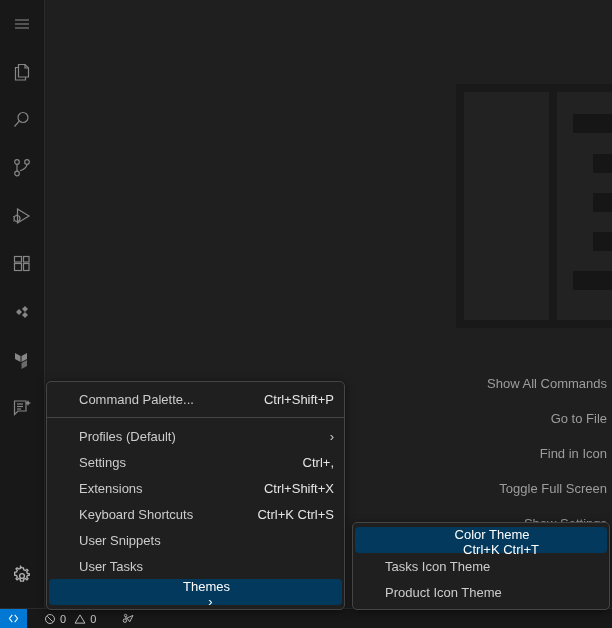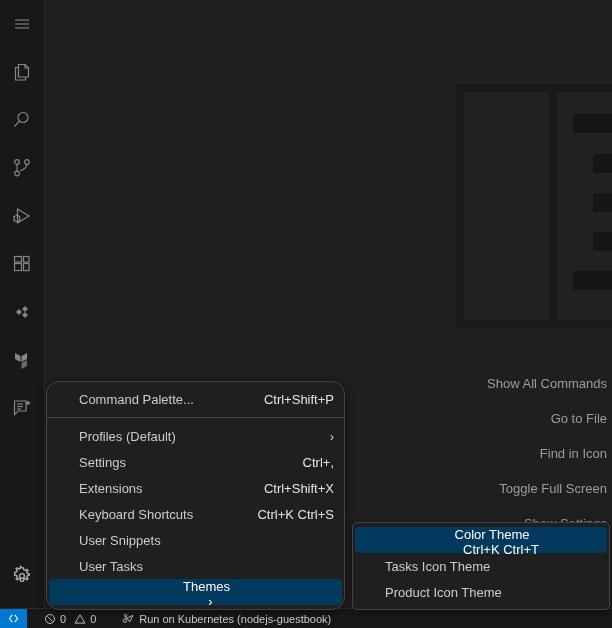--- a/index.html
+++ b/index.html
@@ -68,21 +68,21 @@
     overflow: hidden;
   }
 
   
   .menu {
     position: absolute;
     left: 46px; top: 381px;
     width: 299px;
     background: #1f1f1f;
     border: 1px solid #454545;
-    border-radius: 13px;
+    border-radius: 5px;
     padding: 4px 0 4px 0;
     box-shadow: 0 2px 8px rgba(0,0,0,0.5);
     font-size: 13px;
     color: #cccccc;
     z-index: 20;
   }
   .menu-item {
     position: relative;
     height: 26px;
     display: flex; align-items: center;
@@ -369,19 +369,18 @@
 
     <div class="sb-item" style="margin-left:8px;">
       <span class="sb-icon">
         <svg width="13" height="13" viewBox="0 0 16 16" fill="none" stroke="#cccccc" stroke-width="1.1">
           <circle cx="3.6" cy="10.6" r="2.1"></circle>
           <circle cx="4.4" cy="4.3" r="1.5"></circle>
           <path d="M4.6 5.6 L5.2 8.7"></path>
           <path d="M6 7.5 L13.5 4.2 L9.5 12 Z" stroke-linejoin="round"></path>
         </svg>
       </span>
-      <span>Run on Kubernetes (nodejs-guestbook)</span>
     </div>
 
 
   </div>
 
 </div>
 
 </body></html>

